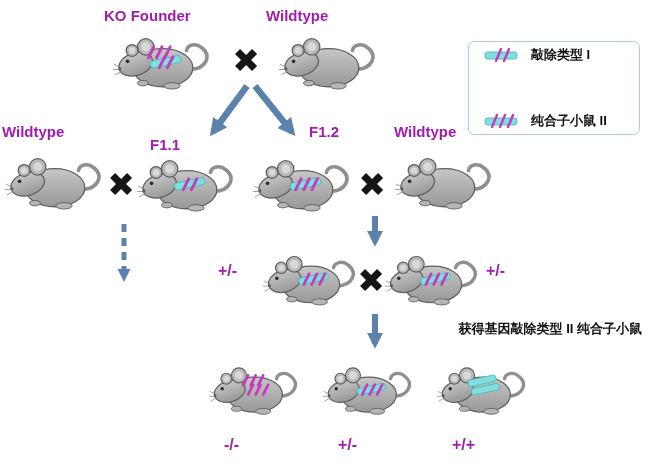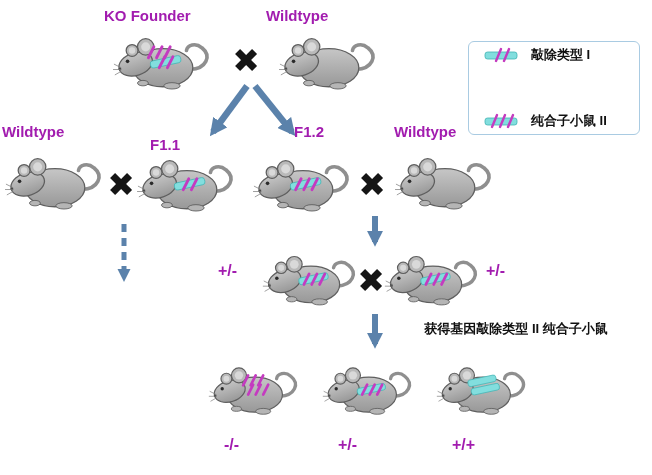--- a/index.html
+++ b/index.html
@@ -2,21 +2,21 @@
 <html><head>
 <meta charset="utf-8">
 <style>
   html,body{margin:0;padding:0;background:#fff;}
   .canvas{
     position:relative;width:652px;height:475px;background:#ffffff;overflow:hidden;
     font-family:"Liberation Sans","DejaVu Sans",sans-serif;color:#111;
   }
   .lbl{position:absolute;font-weight:bold;font-size:15px;text-align:left;color:#a21caf;line-height:1.15;}
   .geno{font-size:16px;}
-  .caption{position:absolute;font-weight:bold;font-size:13px;color:#111;text-align:center;}
+  .caption{position:absolute;font-weight:bold;font-size:13px;color:#111;text-align:right;}
   .cross{
     position:absolute;width:44px;height:44px;display:flex;align-items:center;justify-content:center;
     font-size:33px;font-weight:bold;color:#151515;line-height:1;
   }
   .mouse{position:absolute;}
   .arrows{position:absolute;left:0;top:0;width:652px;height:475px;pointer-events:none;}
   .legend{
     position:absolute;left:468px;top:24px;width:172px;height:94px;
     border:1.5px solid #a9cbe2;border-radius:6px;background:#fff;
     display:flex;flex-direction:column;justify-content:space-between;gap:10px;padding:4px 0 4px 14px;box-sizing:border-box;margin-top:17px;
@@ -113,21 +113,21 @@
             <path d="M17 15 L22 3"></path>
             <path d="M25 15 L30 3"></path>
         </g>
       </svg>
       <span class="legend-label">纯合子小鼠 II</span>
     </div>
   </div>
 
   <div class="lbl" style="left:2px;top:123px;width:122px;">Wildtype</div>
   <div class="lbl" style="left:150px;top:136px;width:72px;">F1.1</div>
-  <div class="lbl" style="left:294px;top:123px;width:72px;">F1.2</div>
+  <div class="lbl" style="left:294px;top:123px;width:72px;padding-left:15px;">F1.2</div>
   <div class="lbl" style="left:394px;top:123px;width:122px;">Wildtype</div>
 
   <svg class="mouse" style="left:4px;top:146px;" width="100" height="68" viewBox="0 0 110 75">
     <use href="#mouse-base"></use>
   </svg>
   <span class="cross" style="left:99px;top:162px;">✖</span>
   <svg class="mouse" style="left:136px;top:148px;" width="100" height="68" viewBox="0 0 110 75">
     <use href="#mouse-base"></use>
     <use href="#ov-band"></use>
     <use href="#ov-slash1"></use>

